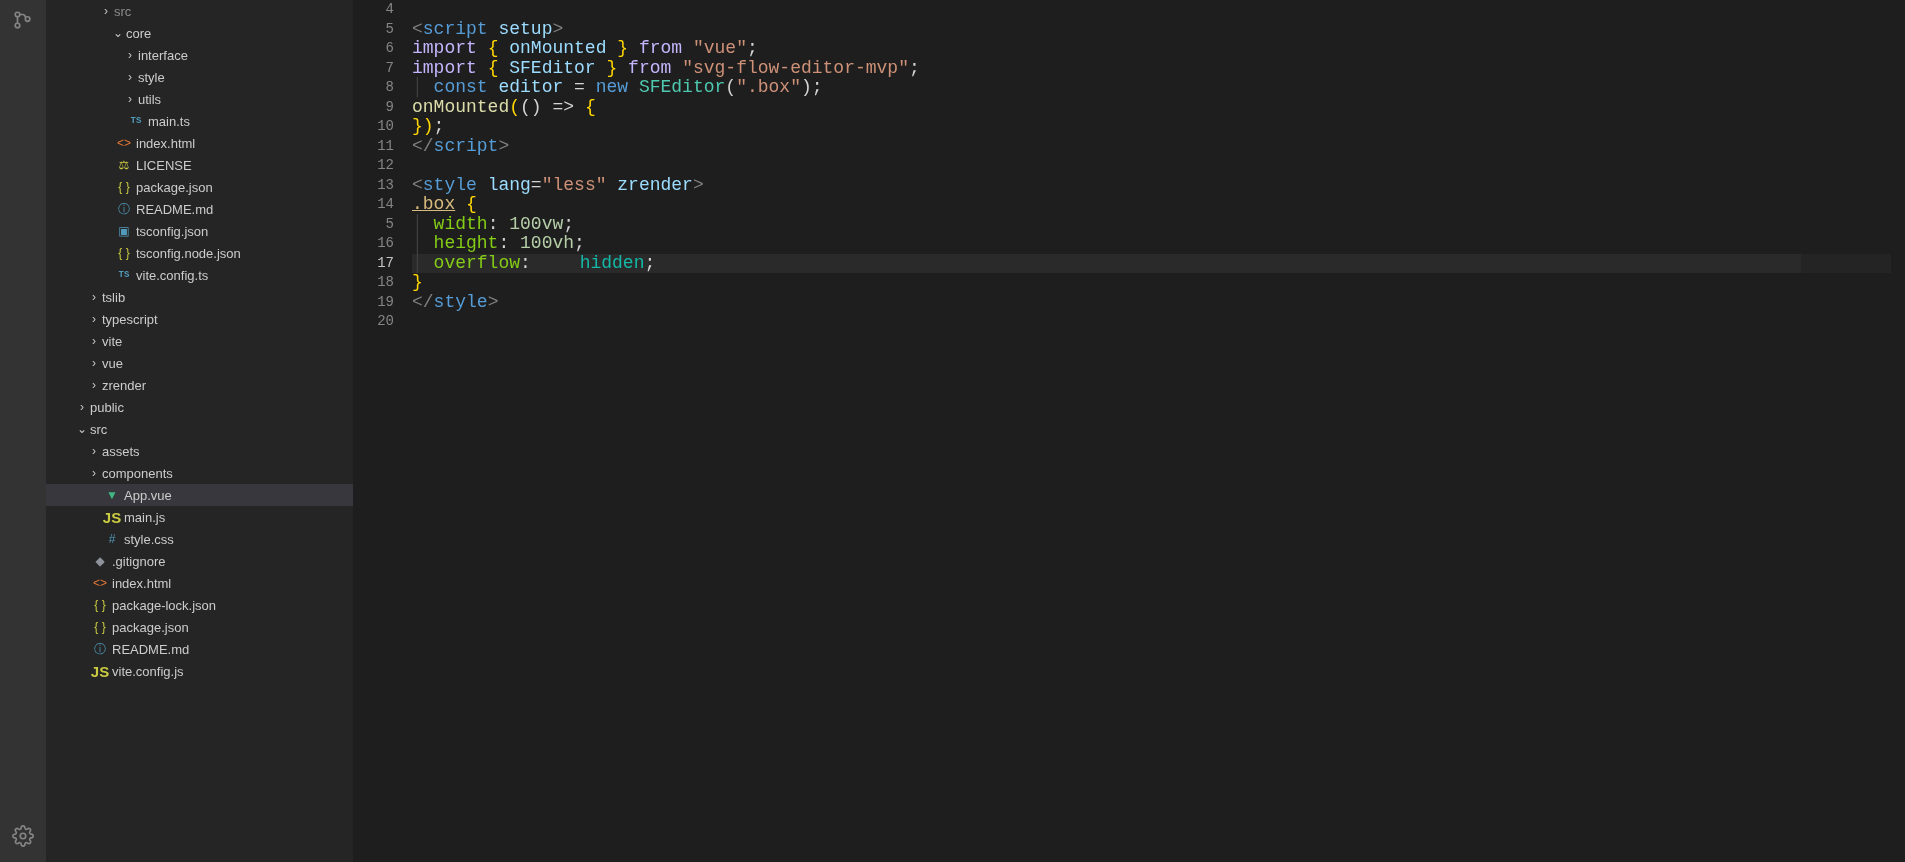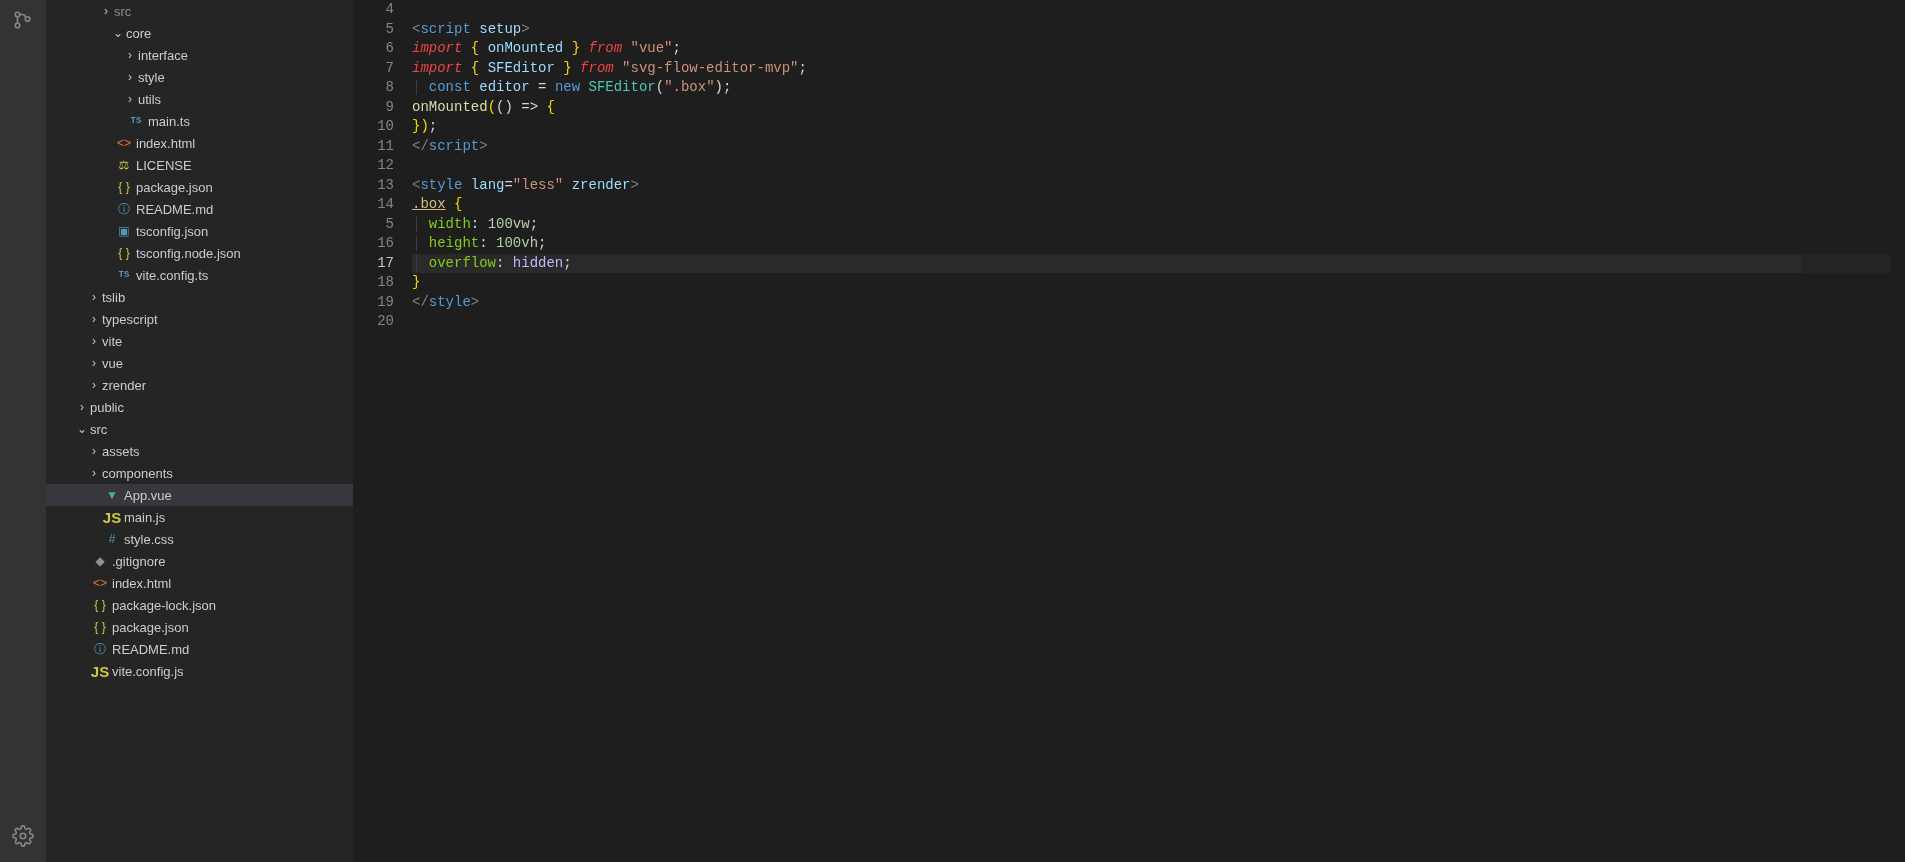--- a/index.html
+++ b/index.html
@@ -71,41 +71,41 @@
   text-align: right;
   padding-right: 18px;
   color: #858585;
   font-family: Consolas, 'Courier New', monospace;
   font-size: 14px;
 }
 .line-number.current { color: #c6c6c6; }
 .code-area {
   flex: 1;
   font-family: Consolas, 'Courier New', monospace;
-  font-size: 14px;
+  font-size: 18px;
   line-height: 19.5px;
   padding-top: 0;
 }
 .code-line { height: 19.5px; white-space: pre; }
 .code-line.hl { background: #2a2a2a; }
 .tk-tag { color: #808080; }
 .tk-name { color: #569cd6; }
 .tk-attr { color: #9cdcfe; }
-.tk-kw { color: #ef4444; font-style: italic; }
+.tk-kw { color: #c4b5fd; }
 .tk-punc { color: #d4d4d4; }
 .tk-brace { color: #ffd700; }
 .tk-var { color: #9cdcfe; }
 .tk-str { color: #ce9178; }
 .tk-func { color: #dcdcaa; }
 .tk-type { color: #4ec9b0; }
 .tk-op { color: #d4d4d4; }
 .tk-const { color: #569cd6; }
 .tk-sel { color: #d7ba7d; text-decoration: underline; }
 .tk-prop { color: #84cc16; }
-.tk-val { color: #c4b5fd; }
+.tk-val { color: #14b8a6; margin-left: 38px; }
 .tk-num { color: #b5cea8; }
 .minimap {
   position: absolute;
   right: 14px;
   top: 0;
   width: 90px;
   height: 100%;
   background: #1e1e1e;
   opacity: 0.5;
 }

